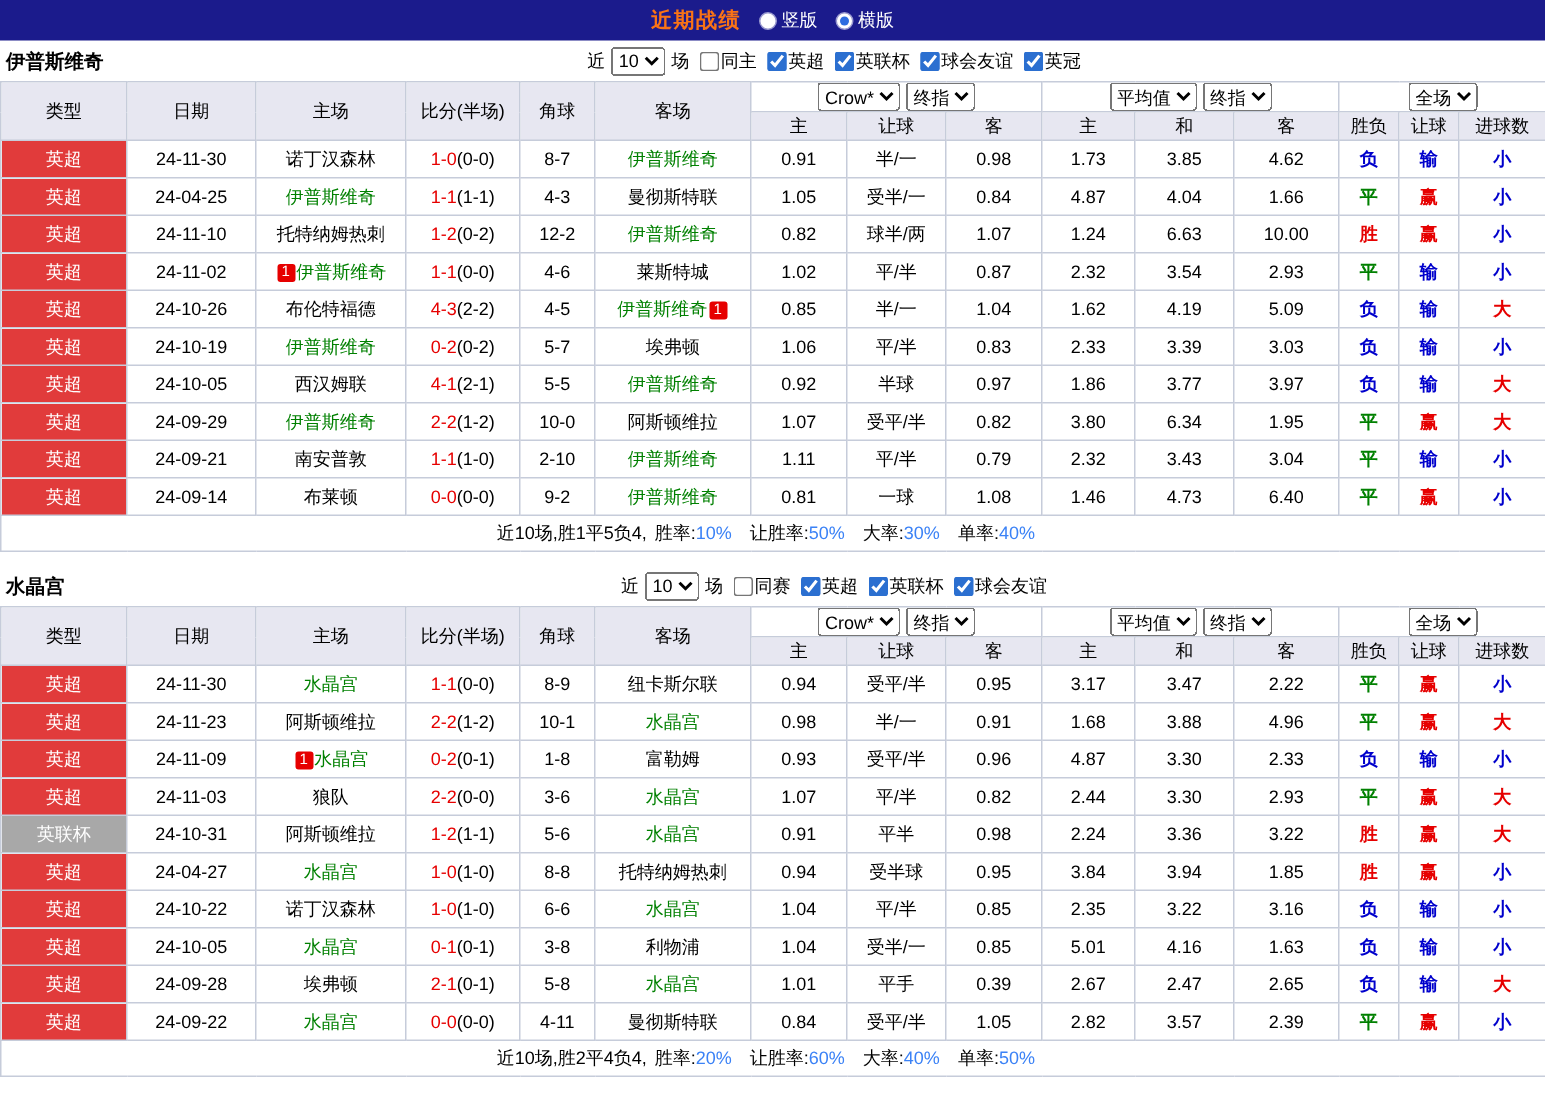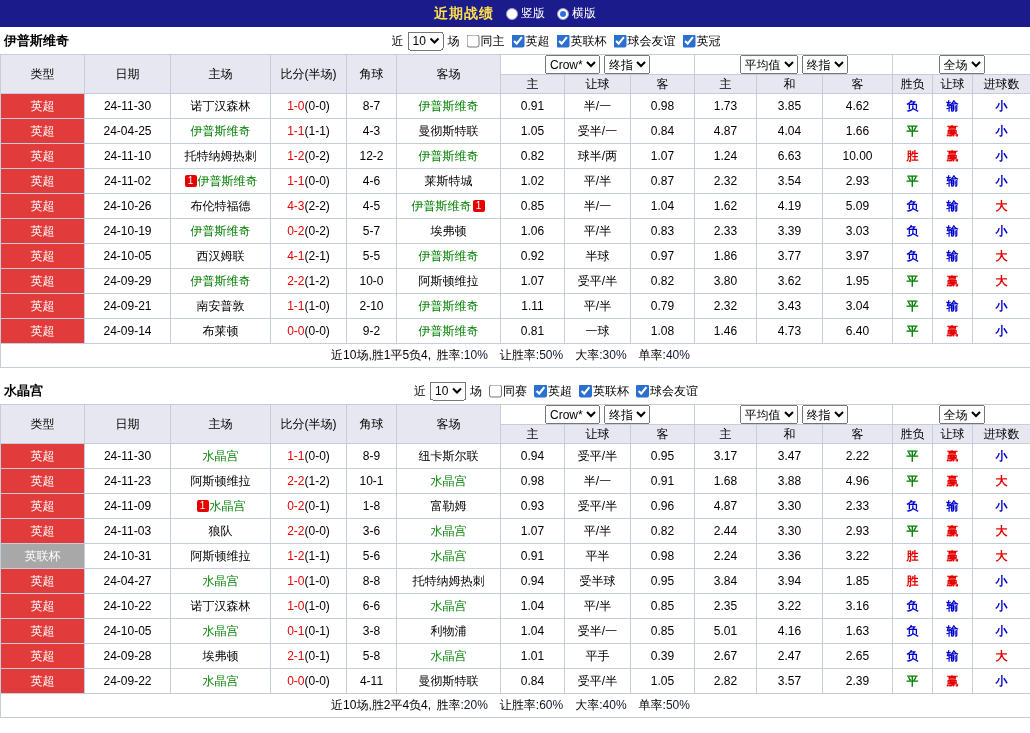--- a/index.html
+++ b/index.html
@@ -1,20 +1,20 @@
 <!DOCTYPE html>
 <html><head>
 <meta charset="utf-8">
 <style>
   *{box-sizing:border-box;margin:0;padding:0}
   html,body{background:#fff}
   body{width:1030px;font-family:"Liberation Sans","DejaVu Sans",sans-serif;font-size:12px;color:#000}
 
   .topbar{background:#1b1b8c;height:27px;display:flex;align-items:center;justify-content:center;gap:12px}
-  .topbar-title{color:#fde047;font-weight:bold;font-size:14px;letter-spacing:1px}
+  .topbar-title{color:#f97316;font-weight:bold;font-size:14px;letter-spacing:1px}
   .radio-opt{display:inline-flex;align-items:center;gap:3px;color:#fff;cursor:pointer}
   .radio{width:12px;height:12px;border-radius:50%;background:#fff;border:1px solid #9a9ad0;position:relative;display:inline-block}
   .radio.sel::after{content:"";position:absolute;left:2px;top:2px;right:2px;bottom:2px;border-radius:50%;background:#2e6de0}
 
   .match-section+.match-section{margin-top:9px}
   .section-bar{position:relative;height:27px;display:flex;align-items:center;padding:0 4px}
   .team-title{font-weight:bold;font-size:13px}
   .filter-bar{position:absolute;left:556px;top:50%;transform:translate(-50%,-50%);display:flex;align-items:center;white-space:nowrap;gap:2px}
   .filter-bar select{font-size:12px;height:19px;margin:0 2px}
   .cb{display:inline-flex;align-items:center;margin-left:5px;cursor:pointer}
@@ -26,21 +26,21 @@
   thead th.sel-cell{background:#fff}
   .hdr-select{font-size:12px;height:19px;max-width:76px;margin:0 2px}
   tbody td{height:25px;background:#fff}
   td.league{color:#fff}
   .team-green{color:#008000}
   .score-main{color:#e60000}
   .score-half{color:#000}
   .badge1{display:inline-block;width:12px;height:12px;line-height:12px;background:#e60000;color:#fff;font-size:10px;border-radius:2px;margin:0 1px;vertical-align:1px;text-align:center}
   td.res{font-weight:bold}
   tfoot td{height:24px;background:#fff}
-  .summary .red{color:#0f172a;margin-right:10px}
+  .summary .red{color:#3b82f6;margin-right:10px}
   .summary .lbl{margin-left:2px}
 
   col.c1{width:84px}col.c2{width:86px}col.c3{width:100px}col.c4{width:76px}col.c5{width:50px}
   col.c6{width:104px}col.c7{width:64px}col.c8{width:66px}col.c9{width:64px}col.c10{width:62px}
   col.c11{width:66px}col.c12{width:70px}col.c13{width:40px}col.c14{width:40px}col.c15{width:58px}
 </style>
 </head>
 <body>
 
 <header class="topbar">
@@ -251,21 +251,21 @@
             <td class="league" style="background: rgb(225, 59, 59);">英超</td>
             <td>24-09-29</td>
             <td><span class="team-green">伊普斯维奇</span></td>
             <td><span class="score-main">2-2</span><span class="score-half">(1-2)</span></td>
             <td>10-0</td>
             <td><span>阿斯顿维拉</span></td>
             <td>1.07</td>
             <td>受平/半</td>
             <td>0.82</td>
             <td>3.80</td>
-            <td>3.62</td>
+            <td>6.34</td>
             <td>1.95</td>
             <td class="res" style="color: rgb(0, 128, 0);">平</td>
             <td class="res" style="color: rgb(230, 0, 0);">赢</td>
             <td class="res" style="color: rgb(230, 0, 0);">大</td>
           </tr>
           <tr>
             <td class="league" style="background: rgb(225, 59, 59);">英超</td>
             <td>24-09-21</td>
             <td><span>南安普敦</span></td>
             <td><span class="score-main">1-1</span><span class="score-half">(1-0)</span></td>

